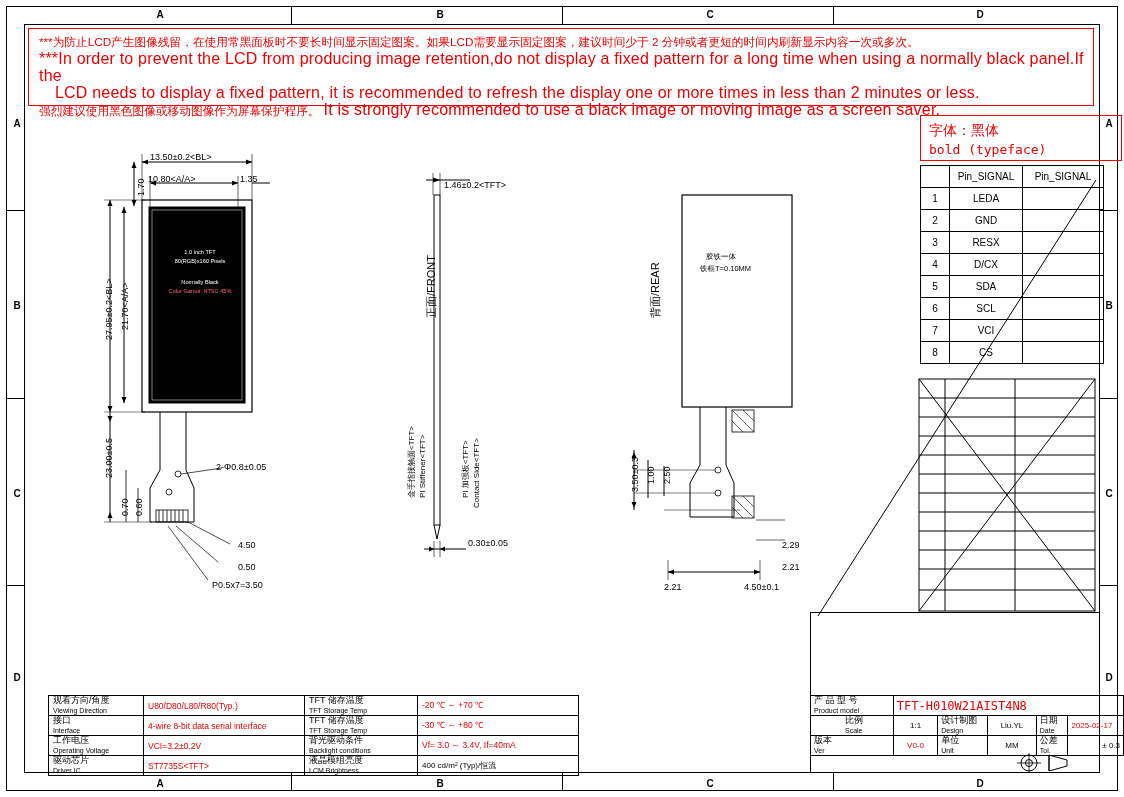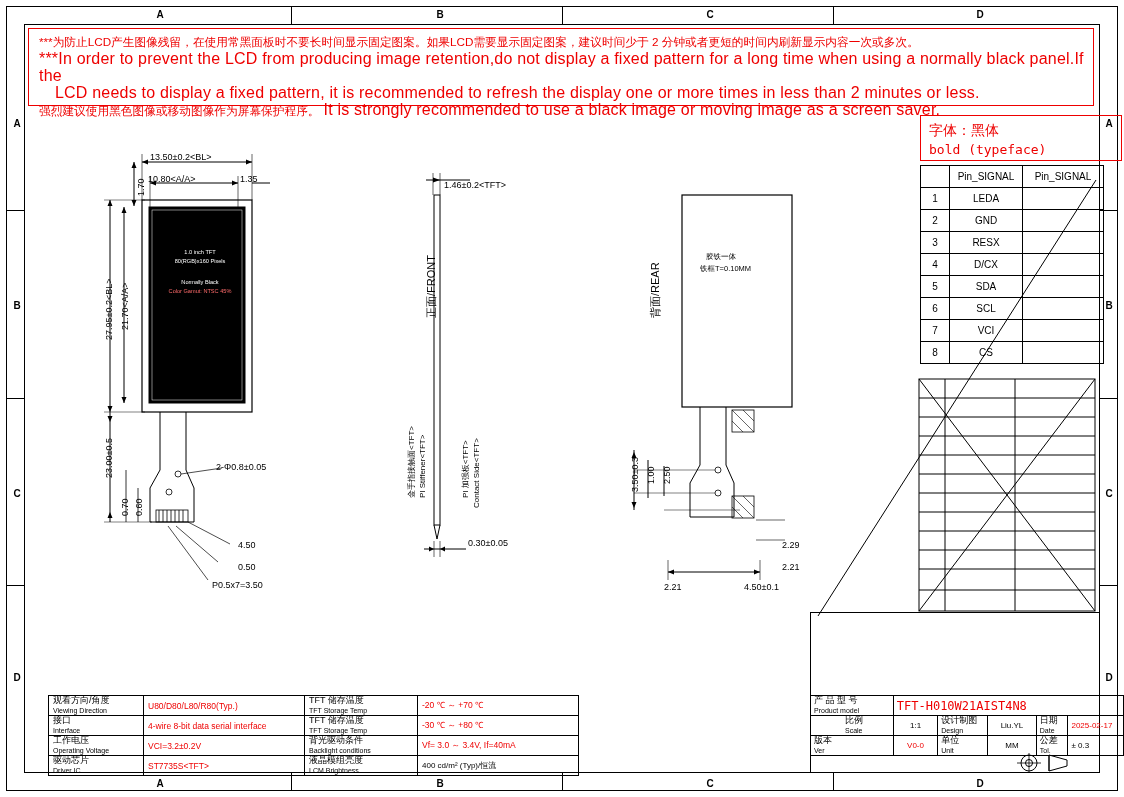--- a/index.html
+++ b/index.html
@@ -422,21 +422,21 @@
       <td style="text-align:center;" class="val">V0-0</td>
       <td>
         <span class="cn">单位</span>
         <span class="en">Unit</span>
       </td>
       <td style="text-align:center;">MM</td>
       <td>
         <span class="cn">公差</span>
         <span class="en">Tol.</span>
       </td>
-      <td style="text-align:left;margin-top:12px;">± 0.3</td>
+      <td style="text-align:right;margin-top:12px;">± 0.3</td>
     </tr>
   </tbody>
     </table>
 
   <svg style="position:absolute;left:1015px;top:752px;width:66px;height:22px;">
     <circle cx="14" cy="11" r="8" fill="none" stroke="#000" stroke-width="1"></circle>
     <circle cx="14" cy="11" r="3.5" fill="none" stroke="#000" stroke-width="1"></circle>
     <line x1="2" y1="11" x2="26" y2="11" stroke="#000" stroke-width="0.8"></line>
     <line x1="14" y1="1" x2="14" y2="21" stroke="#000" stroke-width="0.8"></line>
     <path d="M34,3 L52,8 L52,14 L34,19 Z" fill="none" stroke="#000" stroke-width="1"></path>

